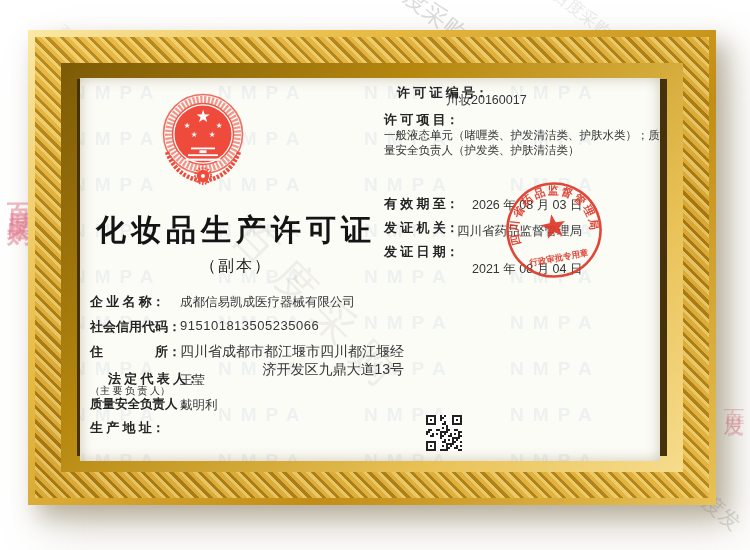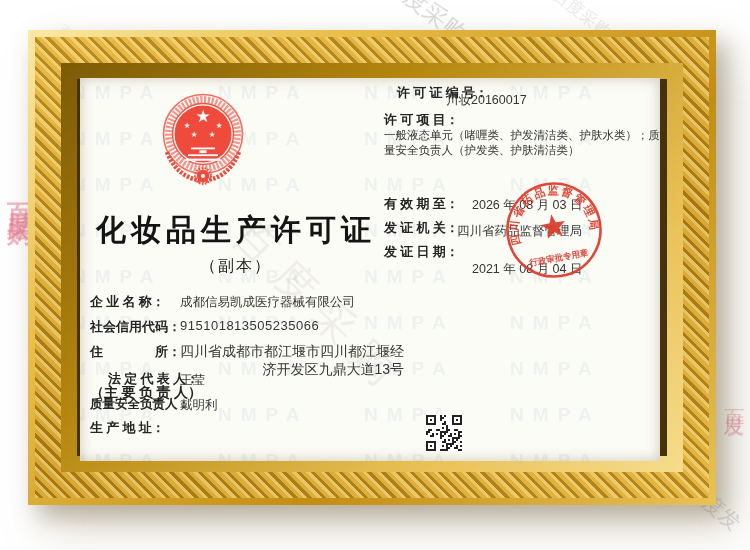--- a/index.html
+++ b/index.html
@@ -40,22 +40,22 @@
   
   .hdr{position:absolute;left:8px;top:10px;width:296px;text-align:center;}
   .emblem{display:block;margin:4px 0 0 73px;width:84px;height:104px;}
   .title{margin-top:14px;font-family:"Liberation Serif","DejaVu Serif",serif;font-weight:900;
     font-size:30px;letter-spacing:5px;color:#141414;}
   .subtitle{margin-top:5px;font-family:"Liberation Serif","DejaVu Serif",serif;font-size:16px;
     letter-spacing:2px;color:#222;}
 
   .lbl{position:absolute;font-family:"Liberation Serif","DejaVu Serif",serif;font-weight:bold;
     font-size:13px;color:#242424;white-space:nowrap;}
-  .sublbl{position:absolute;font-family:"Liberation Serif","DejaVu Serif",serif;font-weight:bold;
-    font-size:14px;color:#242424;white-space:nowrap;}
+  .sublbl{position:absolute;font-family:"Liberation Serif","DejaVu Serif",serif;font-weight:normal;
+    font-size:10px;color:#242424;white-space:nowrap;}
   .val{position:absolute;font-size:12.5px;color:#353535;font-weight:500;}
   .val-sm{font-size:14px;line-height:18px;text-align:right;}
   .wrap{white-space:normal;}
 
   
   .r-items{width:278px;font-size:11.5px;line-height:15px;color:#333;}
 
   
   .seal{position:absolute;left:424px;top:102px;width:100px;height:100px;transform:rotate(-10deg);opacity:.93;}
 

